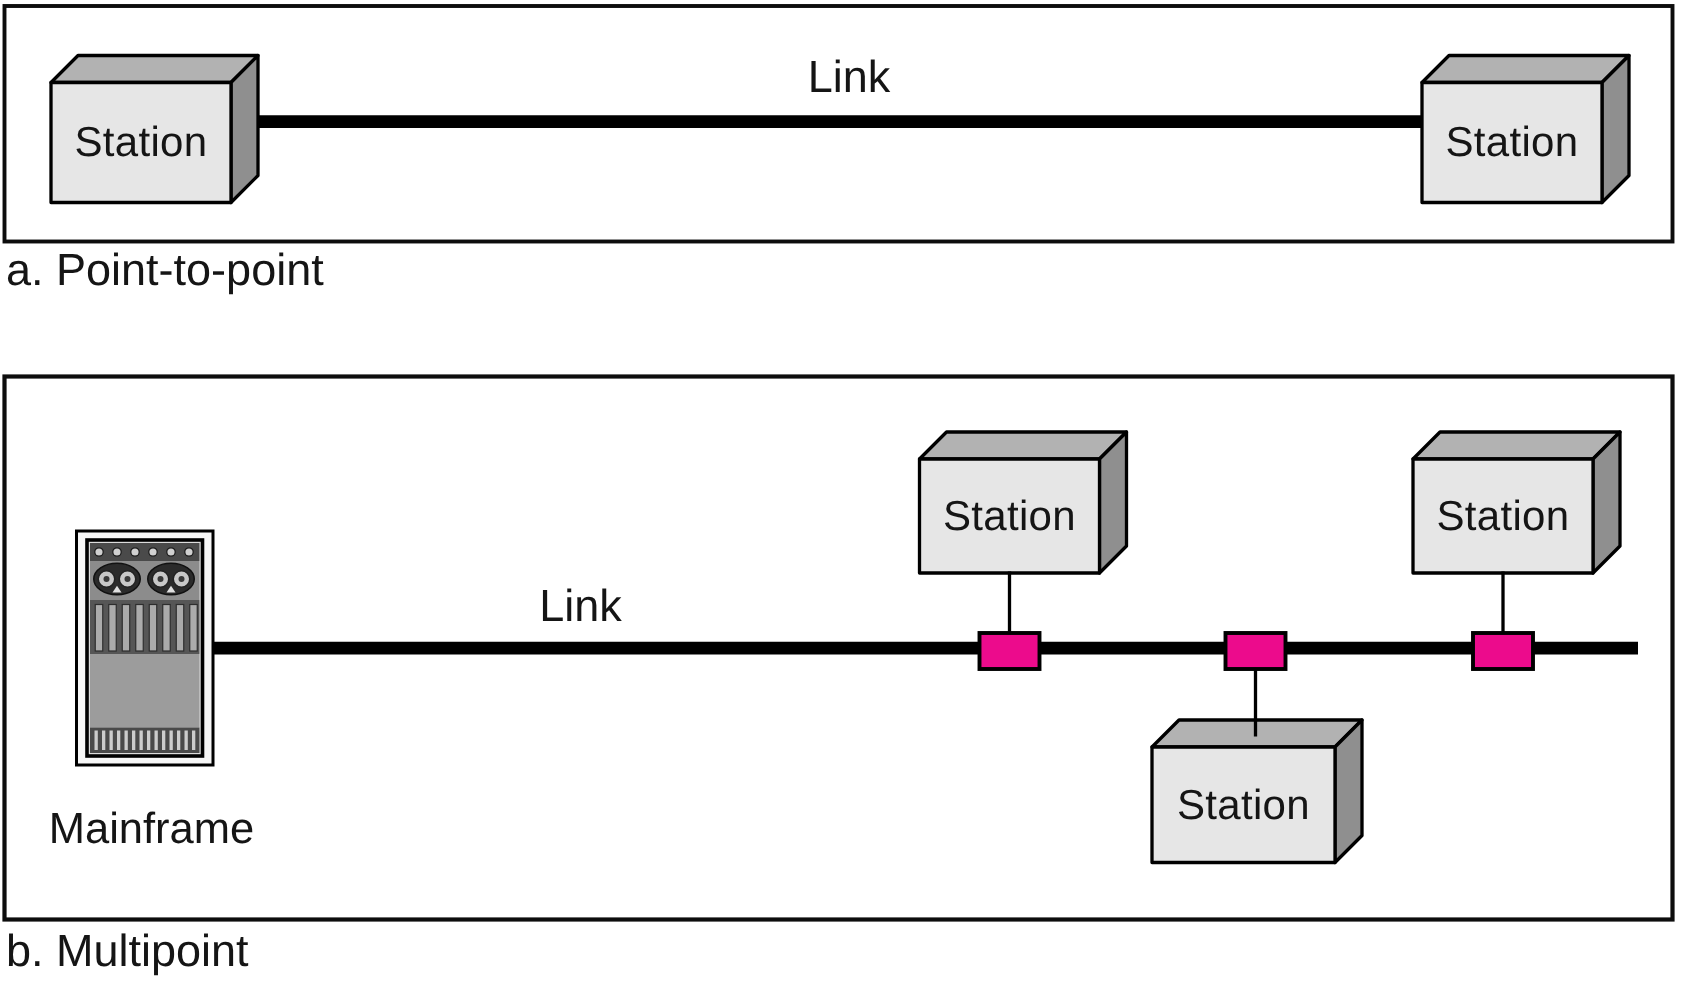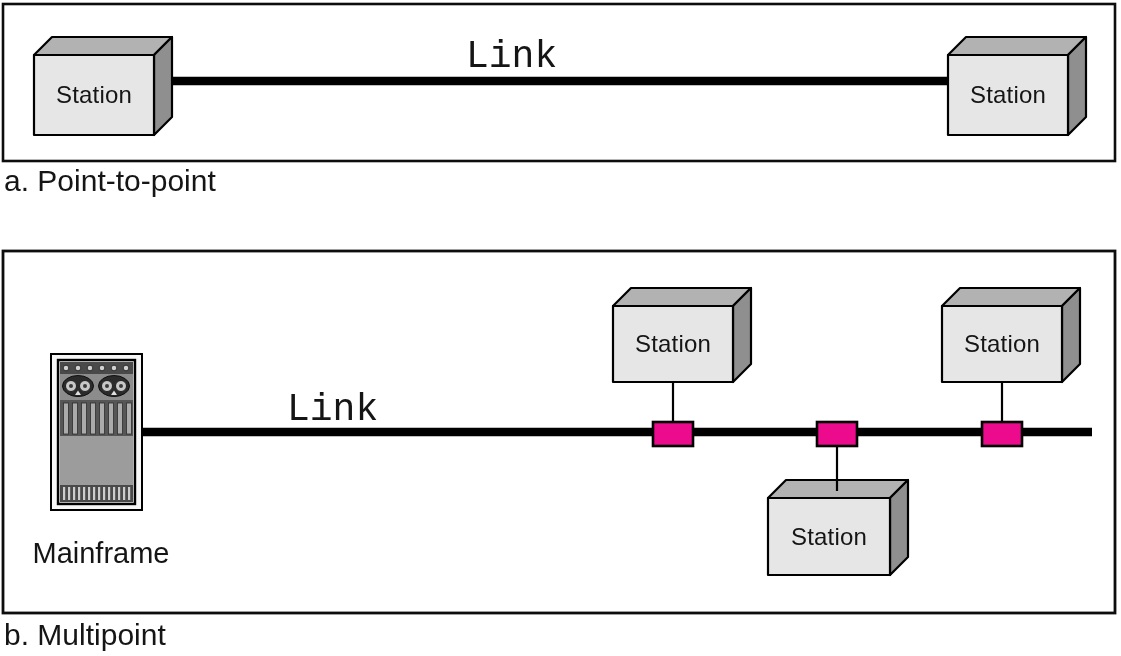--- a/index.html
+++ b/index.html
@@ -12,26 +12,26 @@
     overflow:hidden;
   }
   .stage svg{position:absolute;left:0;top:0;}
   .label{
     position:absolute;
     color:#151515;
     white-space:nowrap;
   }
   .box-label{
     display:flex;align-items:center;justify-content:center;
-    font-size:24px;
+    font-size:28px;
     letter-spacing:0.2px;
   }
   .link-label{
-    font-size:38px;
-    font-family:Liberation Mono, monospace;
+    font-size:30px;
+    text-align:center;
   }
   .caption{
     font-size:30px;
   }
   .mainframe-label{
     font-size:29px;
     text-align:center;
     margin-top:20px;
   }
 </style>

